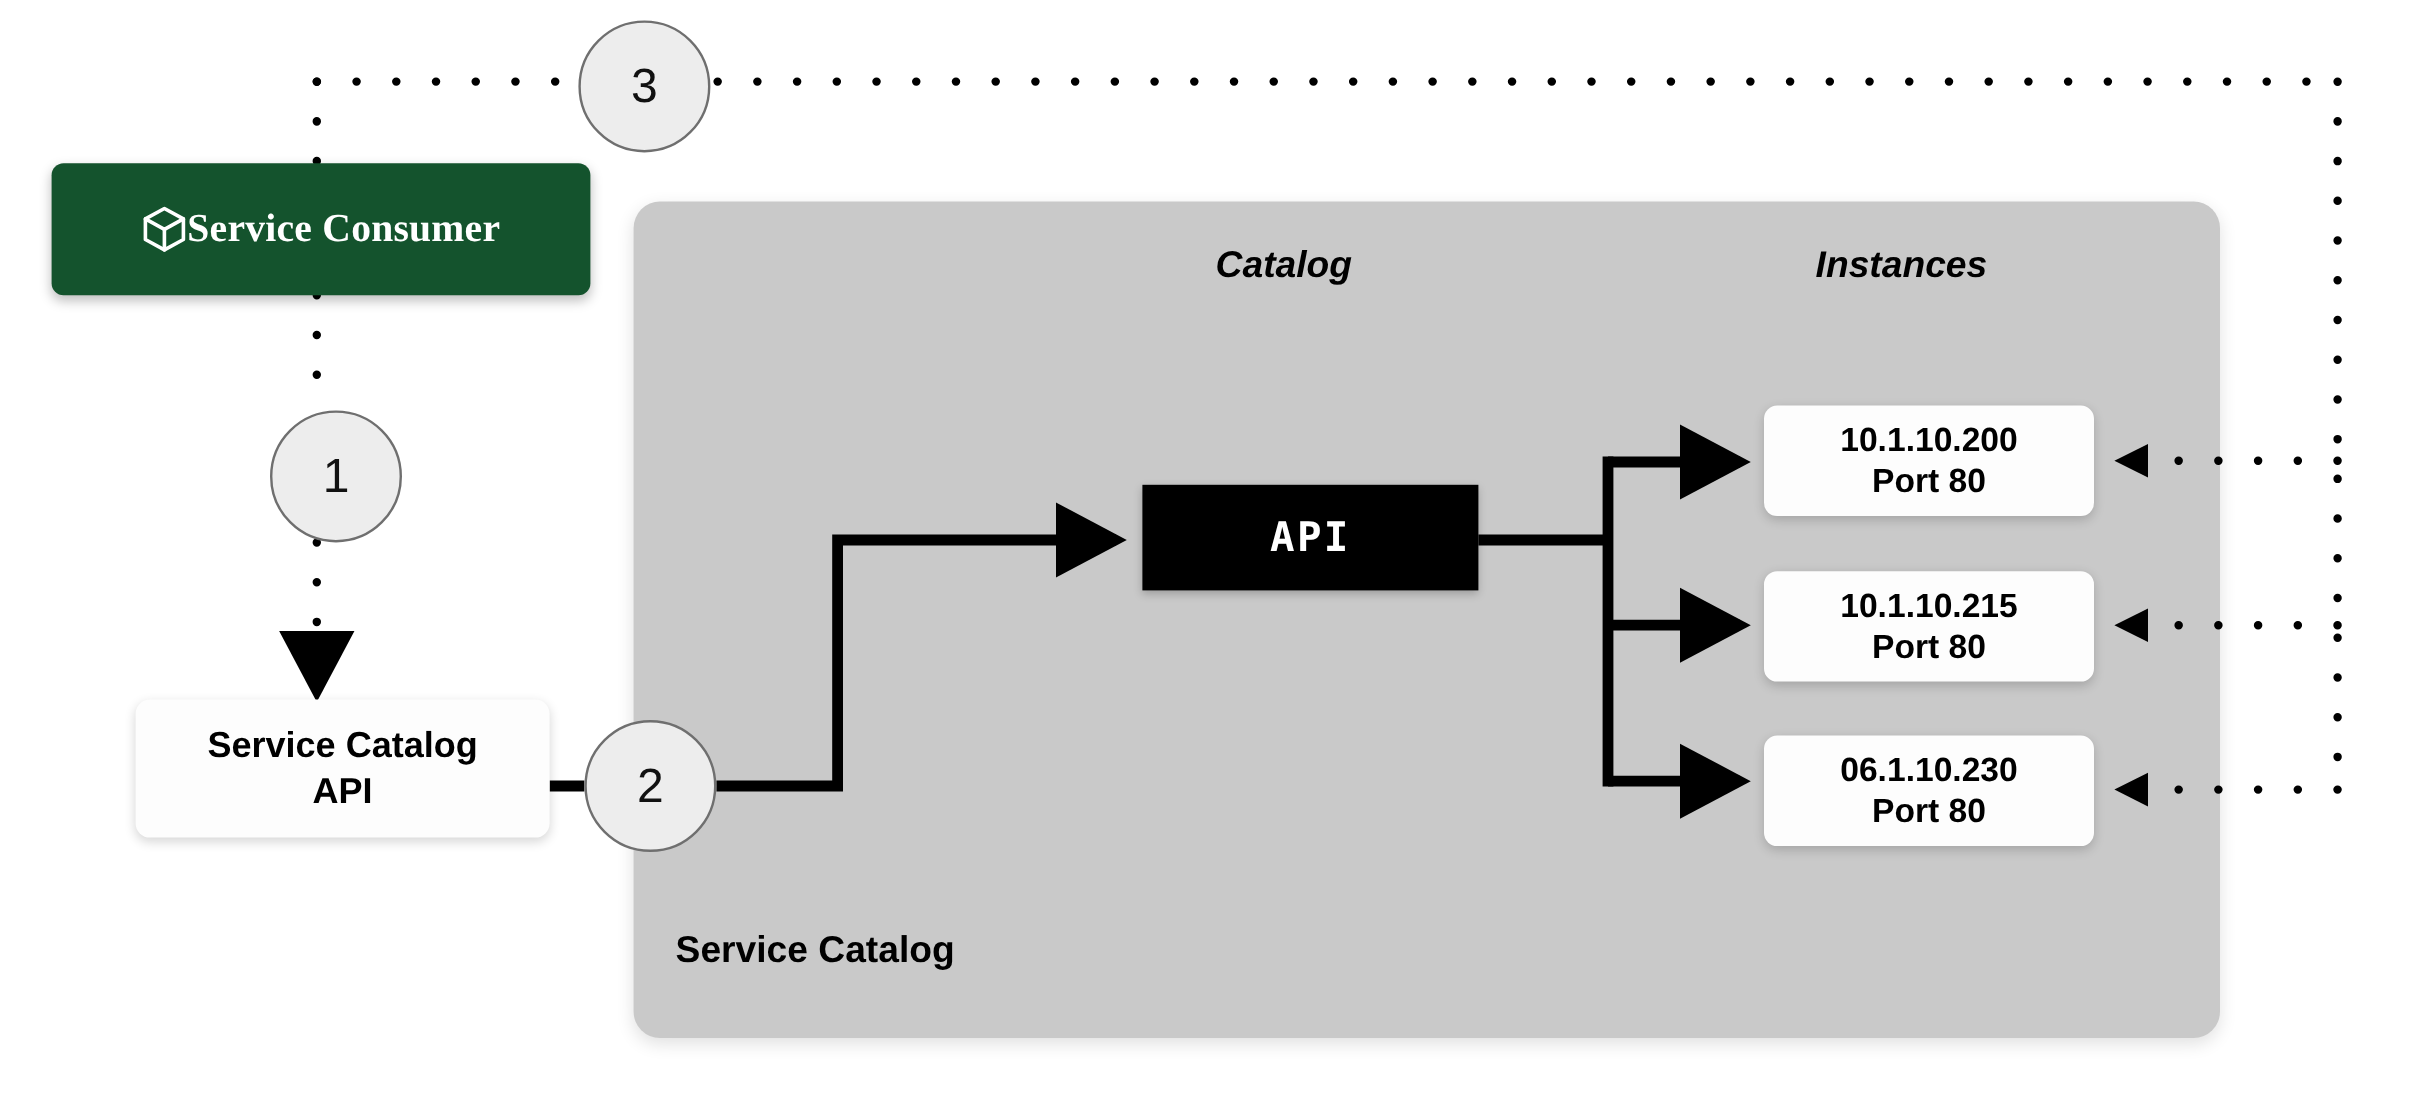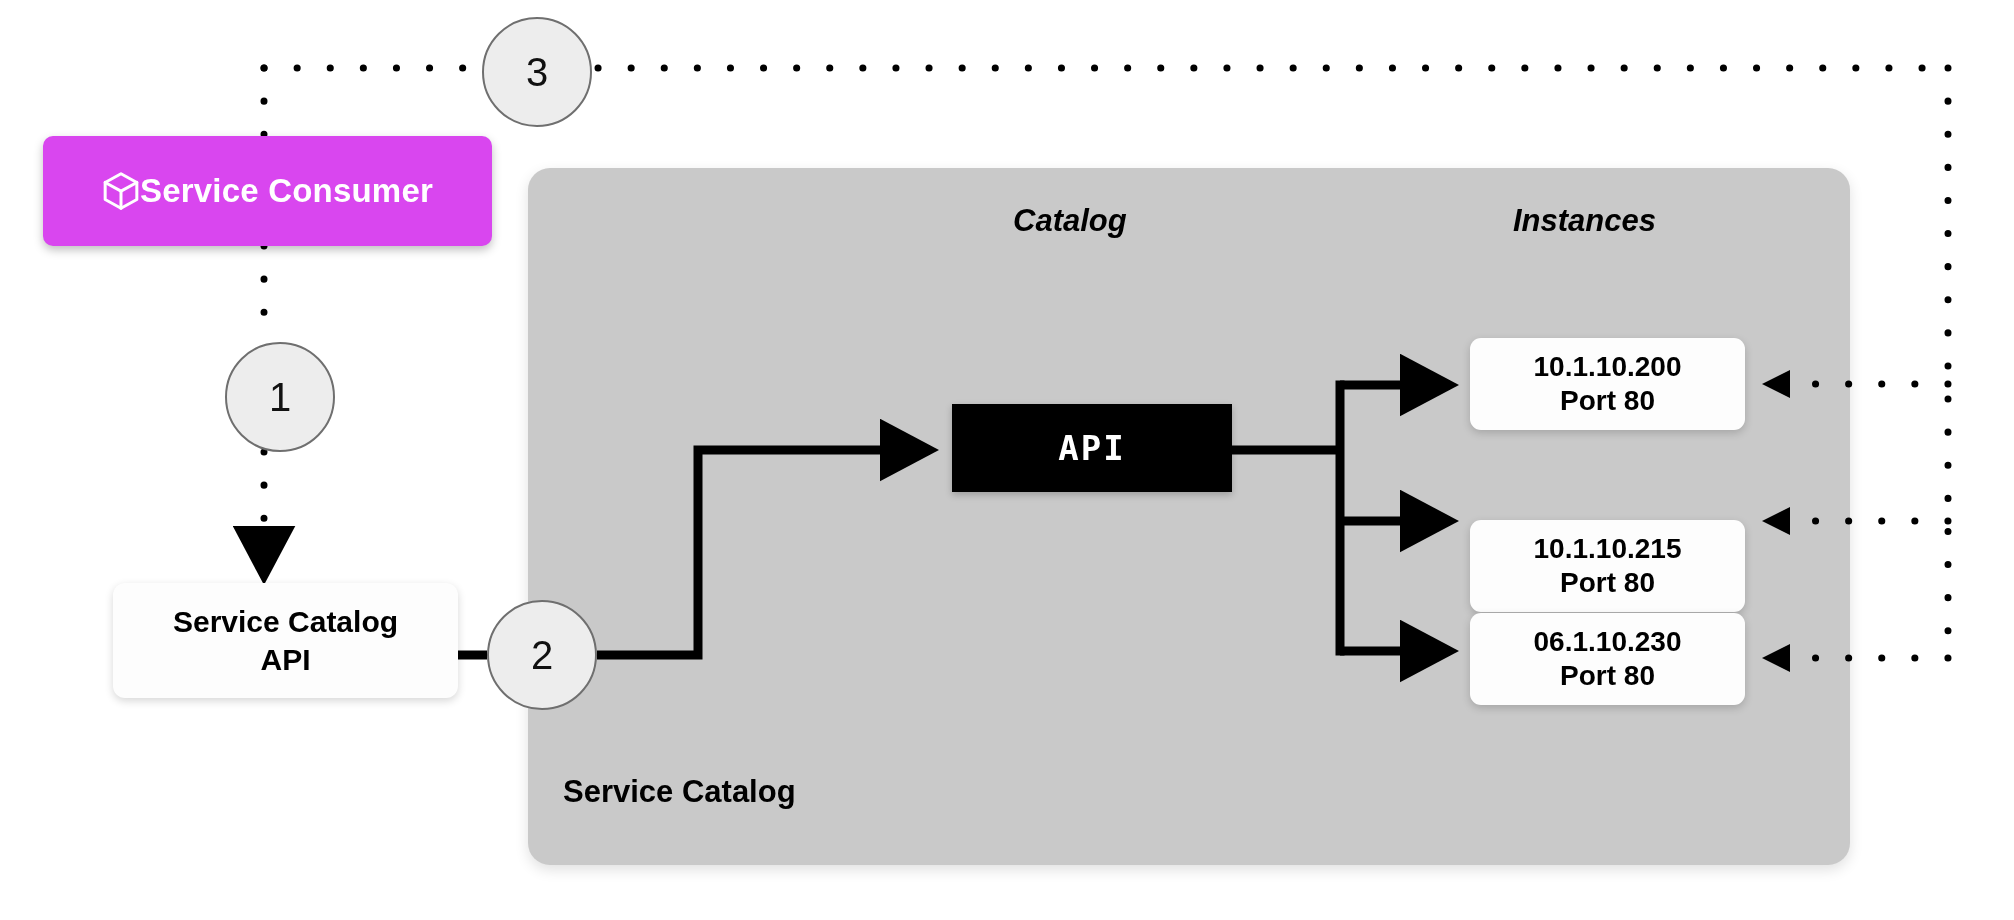--- a/index.html
+++ b/index.html
@@ -5,22 +5,23 @@
   html,body{margin:0;padding:0;background:#ffffff;}
   body{font-family:"Liberation Sans", sans-serif;}
   #stage{position:relative;width:2014px;height:920px;overflow:hidden;background:#fff;}
   #stage svg.layer{position:absolute;left:0;top:0;width:2014px;height:920px;pointer-events:none;}
 
   .node{position:absolute;box-sizing:border-box;display:flex;align-items:center;justify-content:center;}
 
   
   #consumer{
     left:43px;top:136px;width:449px;height:110px;
-    background:#d946ef;border-radius:10px;
+    background:#14532d;border-radius:10px;
     box-shadow:0 4px 10px rgba(0,0,0,0.25);
+    font-family:Liberation Serif, serif;
   }
   #consumer .lbl{color:#ffffff;font-size:33px;font-weight:bold;letter-spacing:0.2px;white-space:nowrap;}
   #consumer .cube{width:38px;height:40px;flex:0 0 auto;}
 
   
   #catalogapi{
     left:113px;top:583px;width:345px;height:115px;
     background:#fdfdfd;border-radius:12px;
     box-shadow:0 3px 9px rgba(0,0,0,0.16);
     flex-direction:column;
@@ -58,21 +59,21 @@
   
   .inst{
     position:absolute;width:275px;height:92px;
     background:#fdfdfd;border-radius:11px;
     box-shadow:0 3px 9px rgba(0,0,0,0.18);
     display:flex;flex-direction:column;align-items:center;justify-content:center;
     box-sizing:border-box;
   }
   .inst .ip,.inst .port{font-size:28px;font-weight:bold;color:#000;line-height:1.22;}
   #inst-0{left:1470px;top:338px;}
-  #inst-1{left:1470px;top:476px;margin-top:44px;}
+  #inst-1{left:1470px;top:476px;}
   #inst-2{left:1470px;top:613px;}
 
   
   .step{
     position:absolute;border-radius:50%;
     background:#ededed;border:2.5px solid #6f6f6f;
     display:flex;align-items:center;justify-content:center;
     font-size:40px;color:#111;font-weight:normal;
     box-sizing:border-box;
   }

